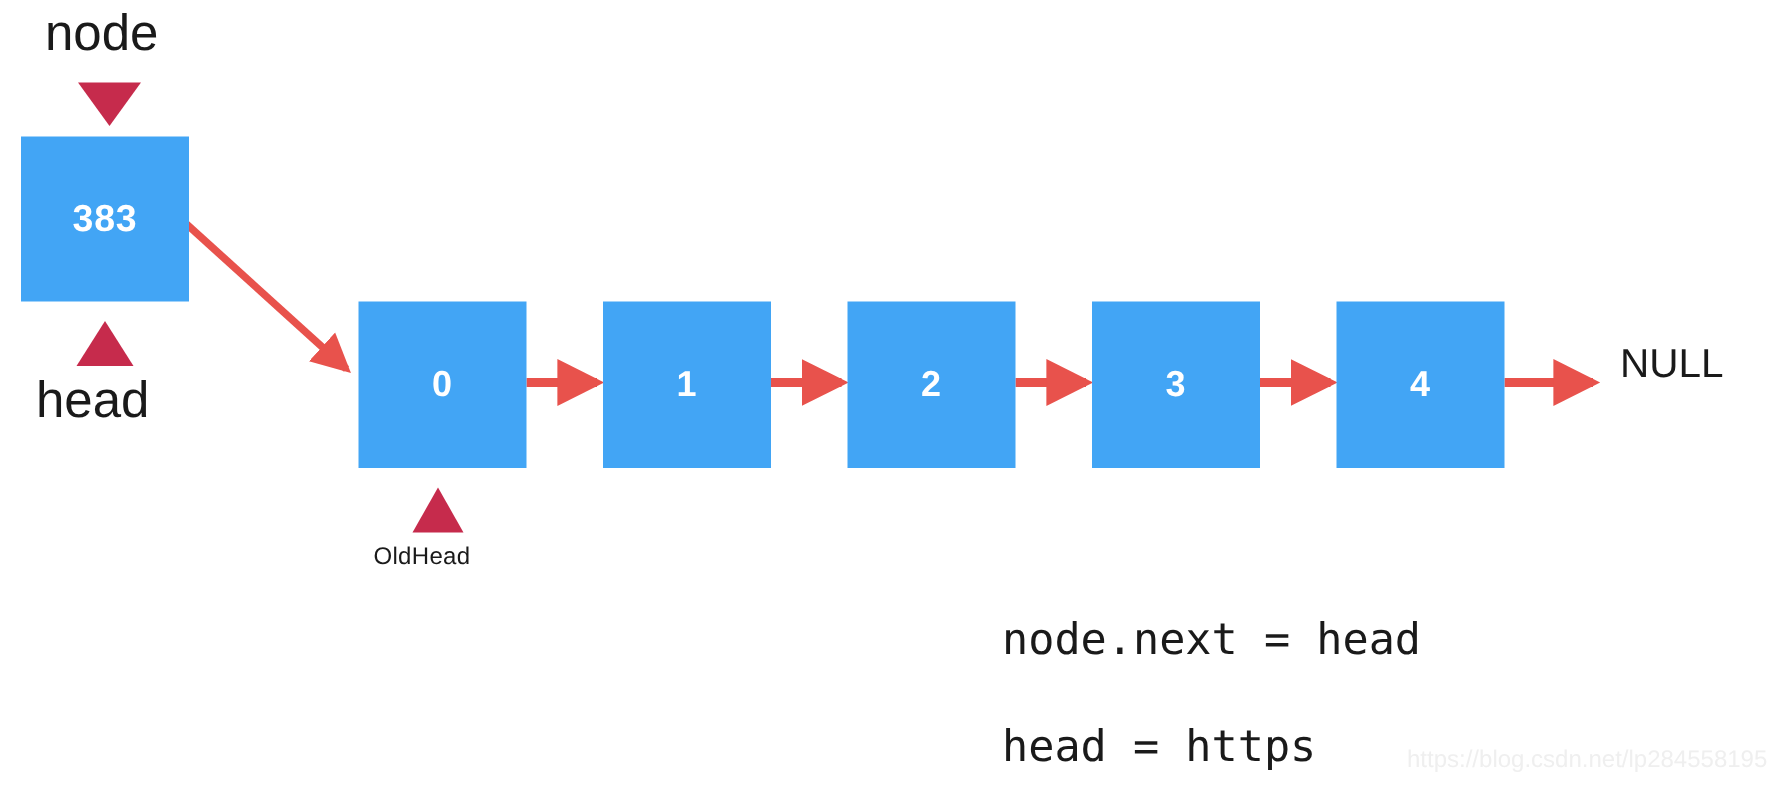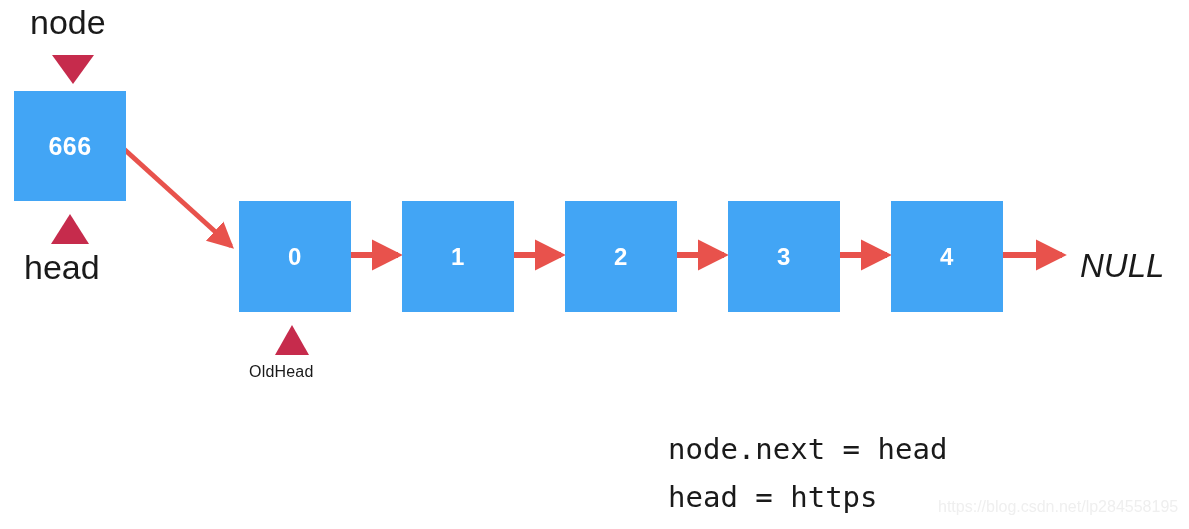--- a/index.html
+++ b/index.html
@@ -54,41 +54,40 @@
     top: 3px;
     font-size: 34px;
   }
   .label-head {
     left: 24px;
     top: 248px;
     font-size: 34px;
   }
   .label-null {
     left: 1080px;
-    top: 247px;
-    font-size: 33px;
-    font-style: italic;
+    top: 227px;
+    font-size: 27px;
   }
   .label-oldhead {
     left: 249px;
     top: 363px;
     font-size: 16px;
     font-weight: normal;
     letter-spacing: 0.2px;
   }
 
   
   .code-line {
     position: absolute;
     color: #1a1a1a;
     font-family: "DejaVu Sans Mono", monospace;
     font-size: 29px;
     white-space: pre;
   }
-  .code-1 { left: 668px; top: 432px; }
+  .code-1 { left: 668px; top: 409px; }
   .code-2 { left: 668px; top: 480px; }
 
   
   .watermark {
     position: absolute;
     left: 938px;
     top: 498px;
     font-size: 16px;
     color: #efefef;
     font-family: "Liberation Sans", sans-serif;
@@ -131,21 +130,21 @@
     <line x1="677" y1="255" x2="724" y2="255" stroke="#e8524c" stroke-width="6" marker-end="url(#redhead)"></line>
     <line x1="840" y1="255" x2="887" y2="255" stroke="#e8524c" stroke-width="6" marker-end="url(#redhead)"></line>
     <line x1="1003" y1="255" x2="1062" y2="255" stroke="#e8524c" stroke-width="6" marker-end="url(#redhead)"></line>
   </svg>
 
   <div class="txt label-head">head</div>
   <div class="txt label-node">node</div>
   <div class="txt label-oldhead">OldHead</div>
 
   <div class="node-box new-node">
-    <span>666</span>
+    <span>383</span>
   </div>
 
   <div class="node-box list-node" style="left:239px;">
     <span>0</span>
   </div>
   <div class="node-box list-node" style="left:402px;">
     <span>1</span>
   </div>
   <div class="node-box list-node" style="left:565px;">
     <span>2</span>

